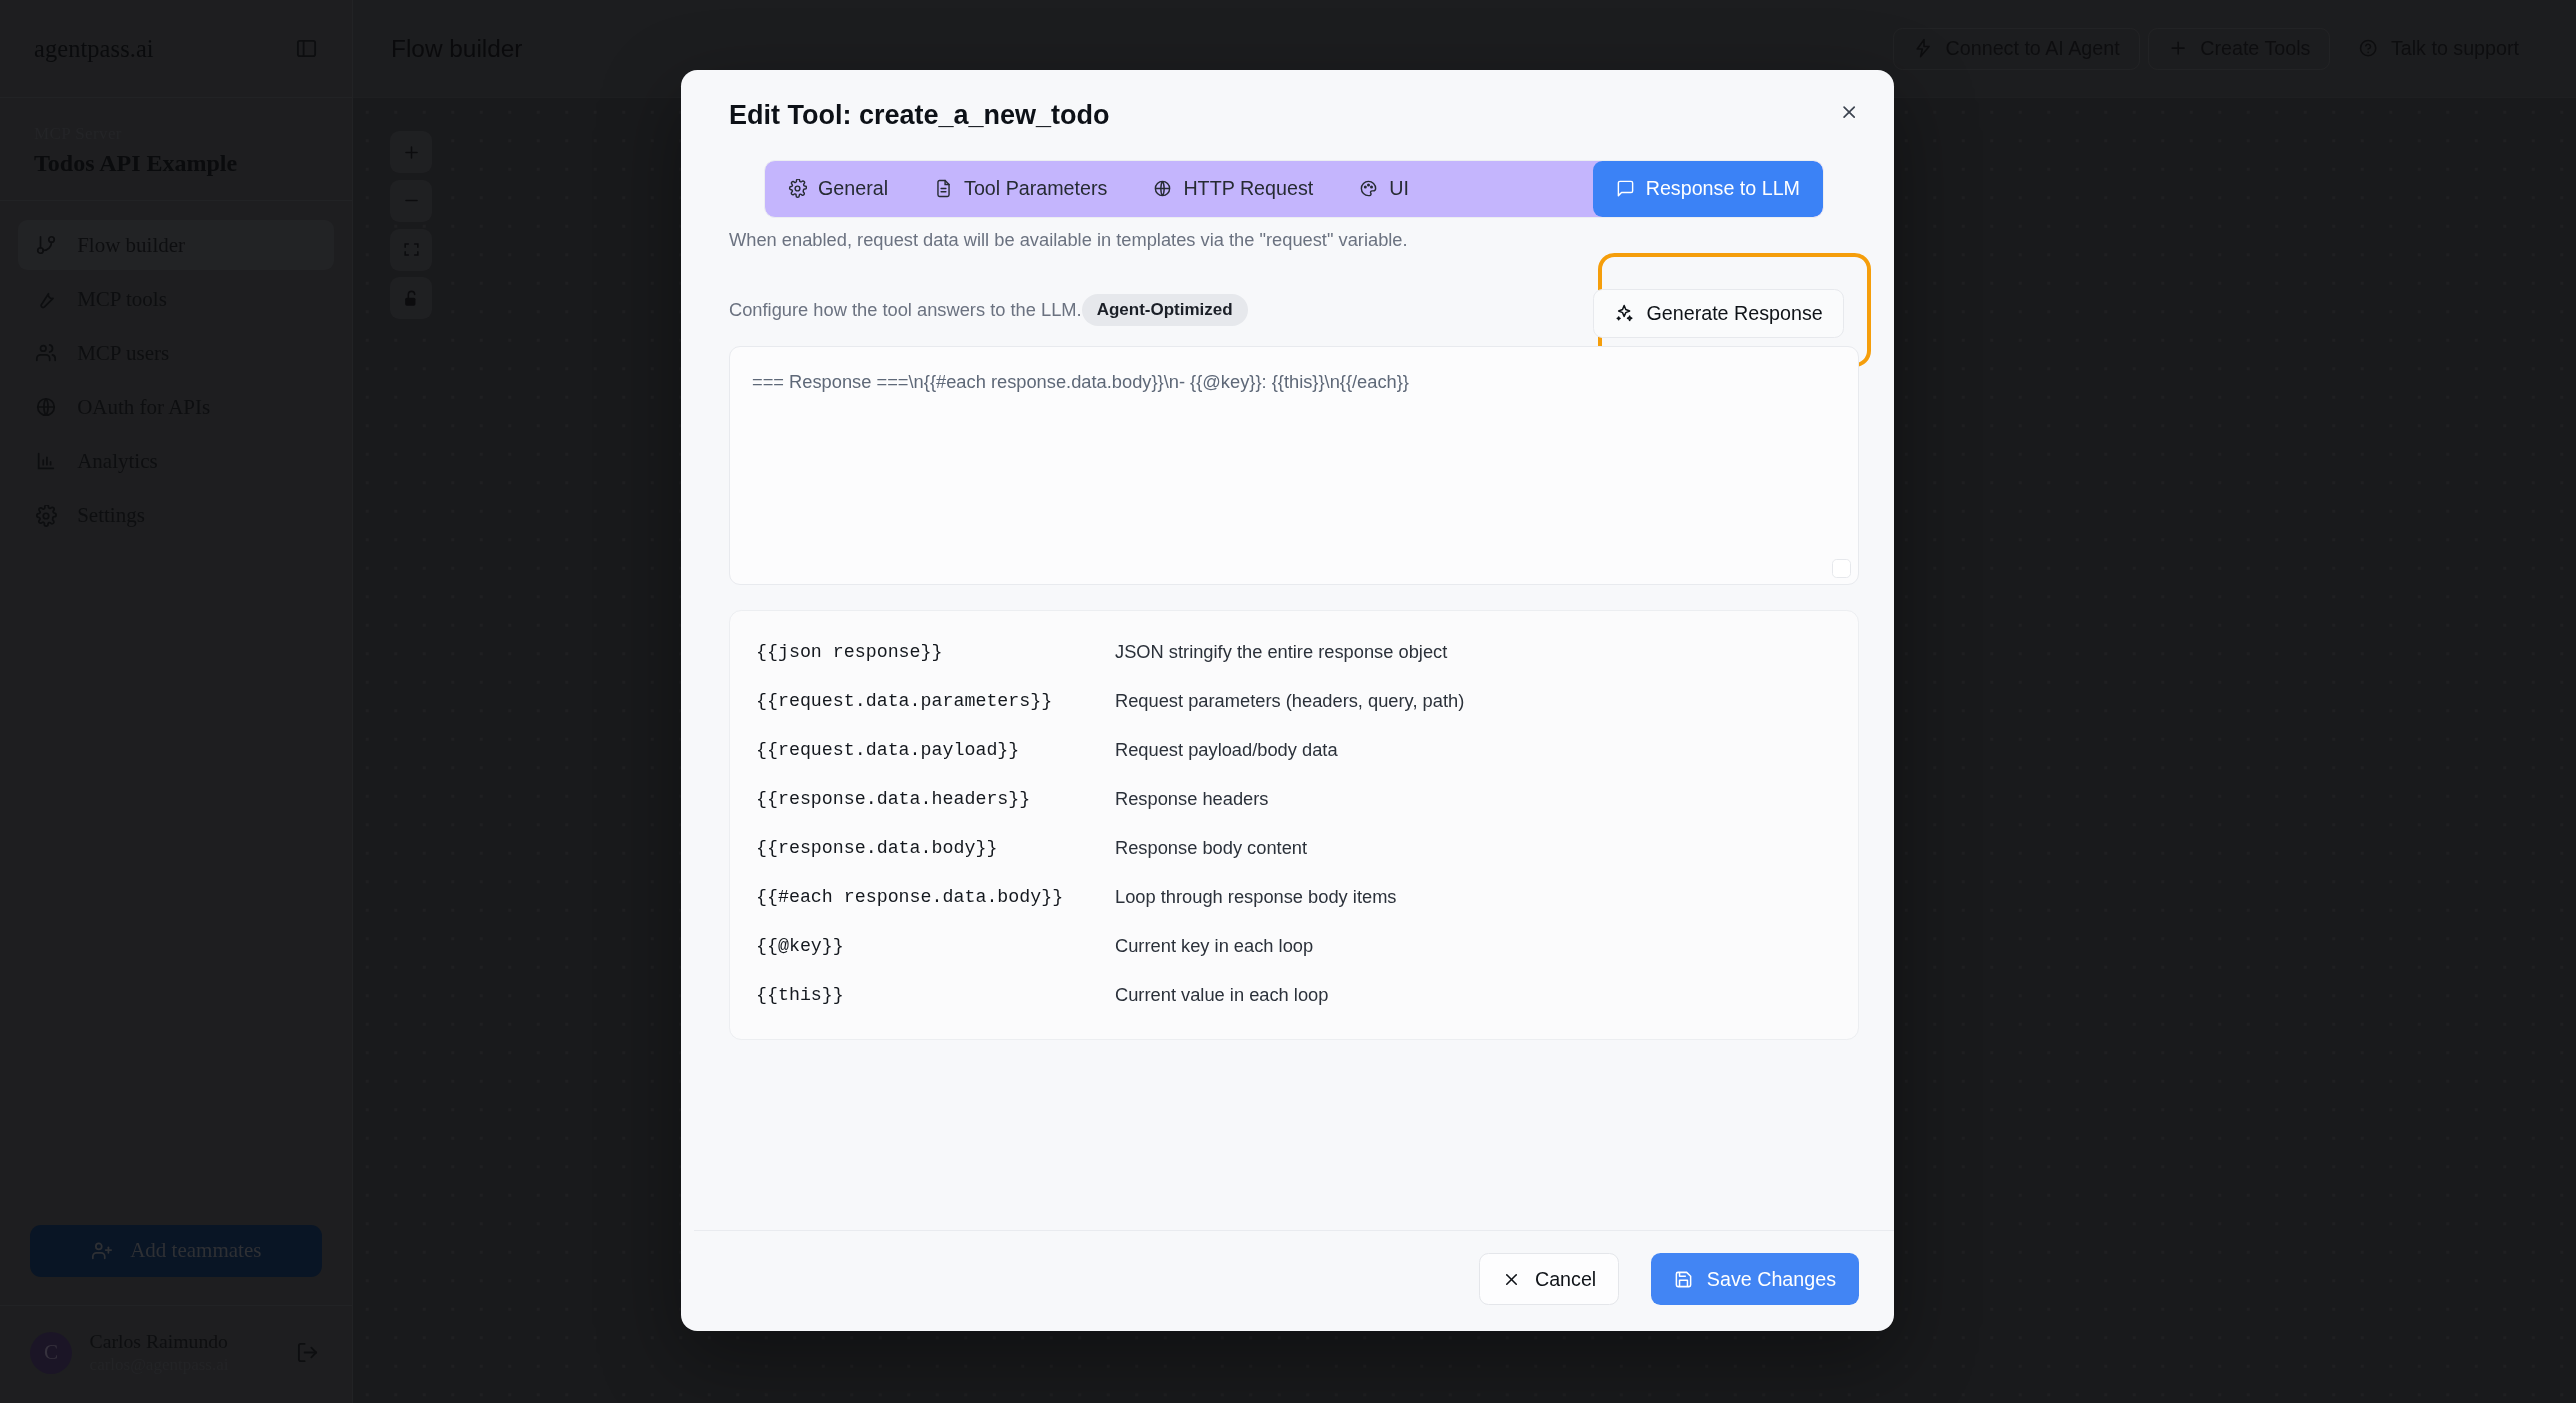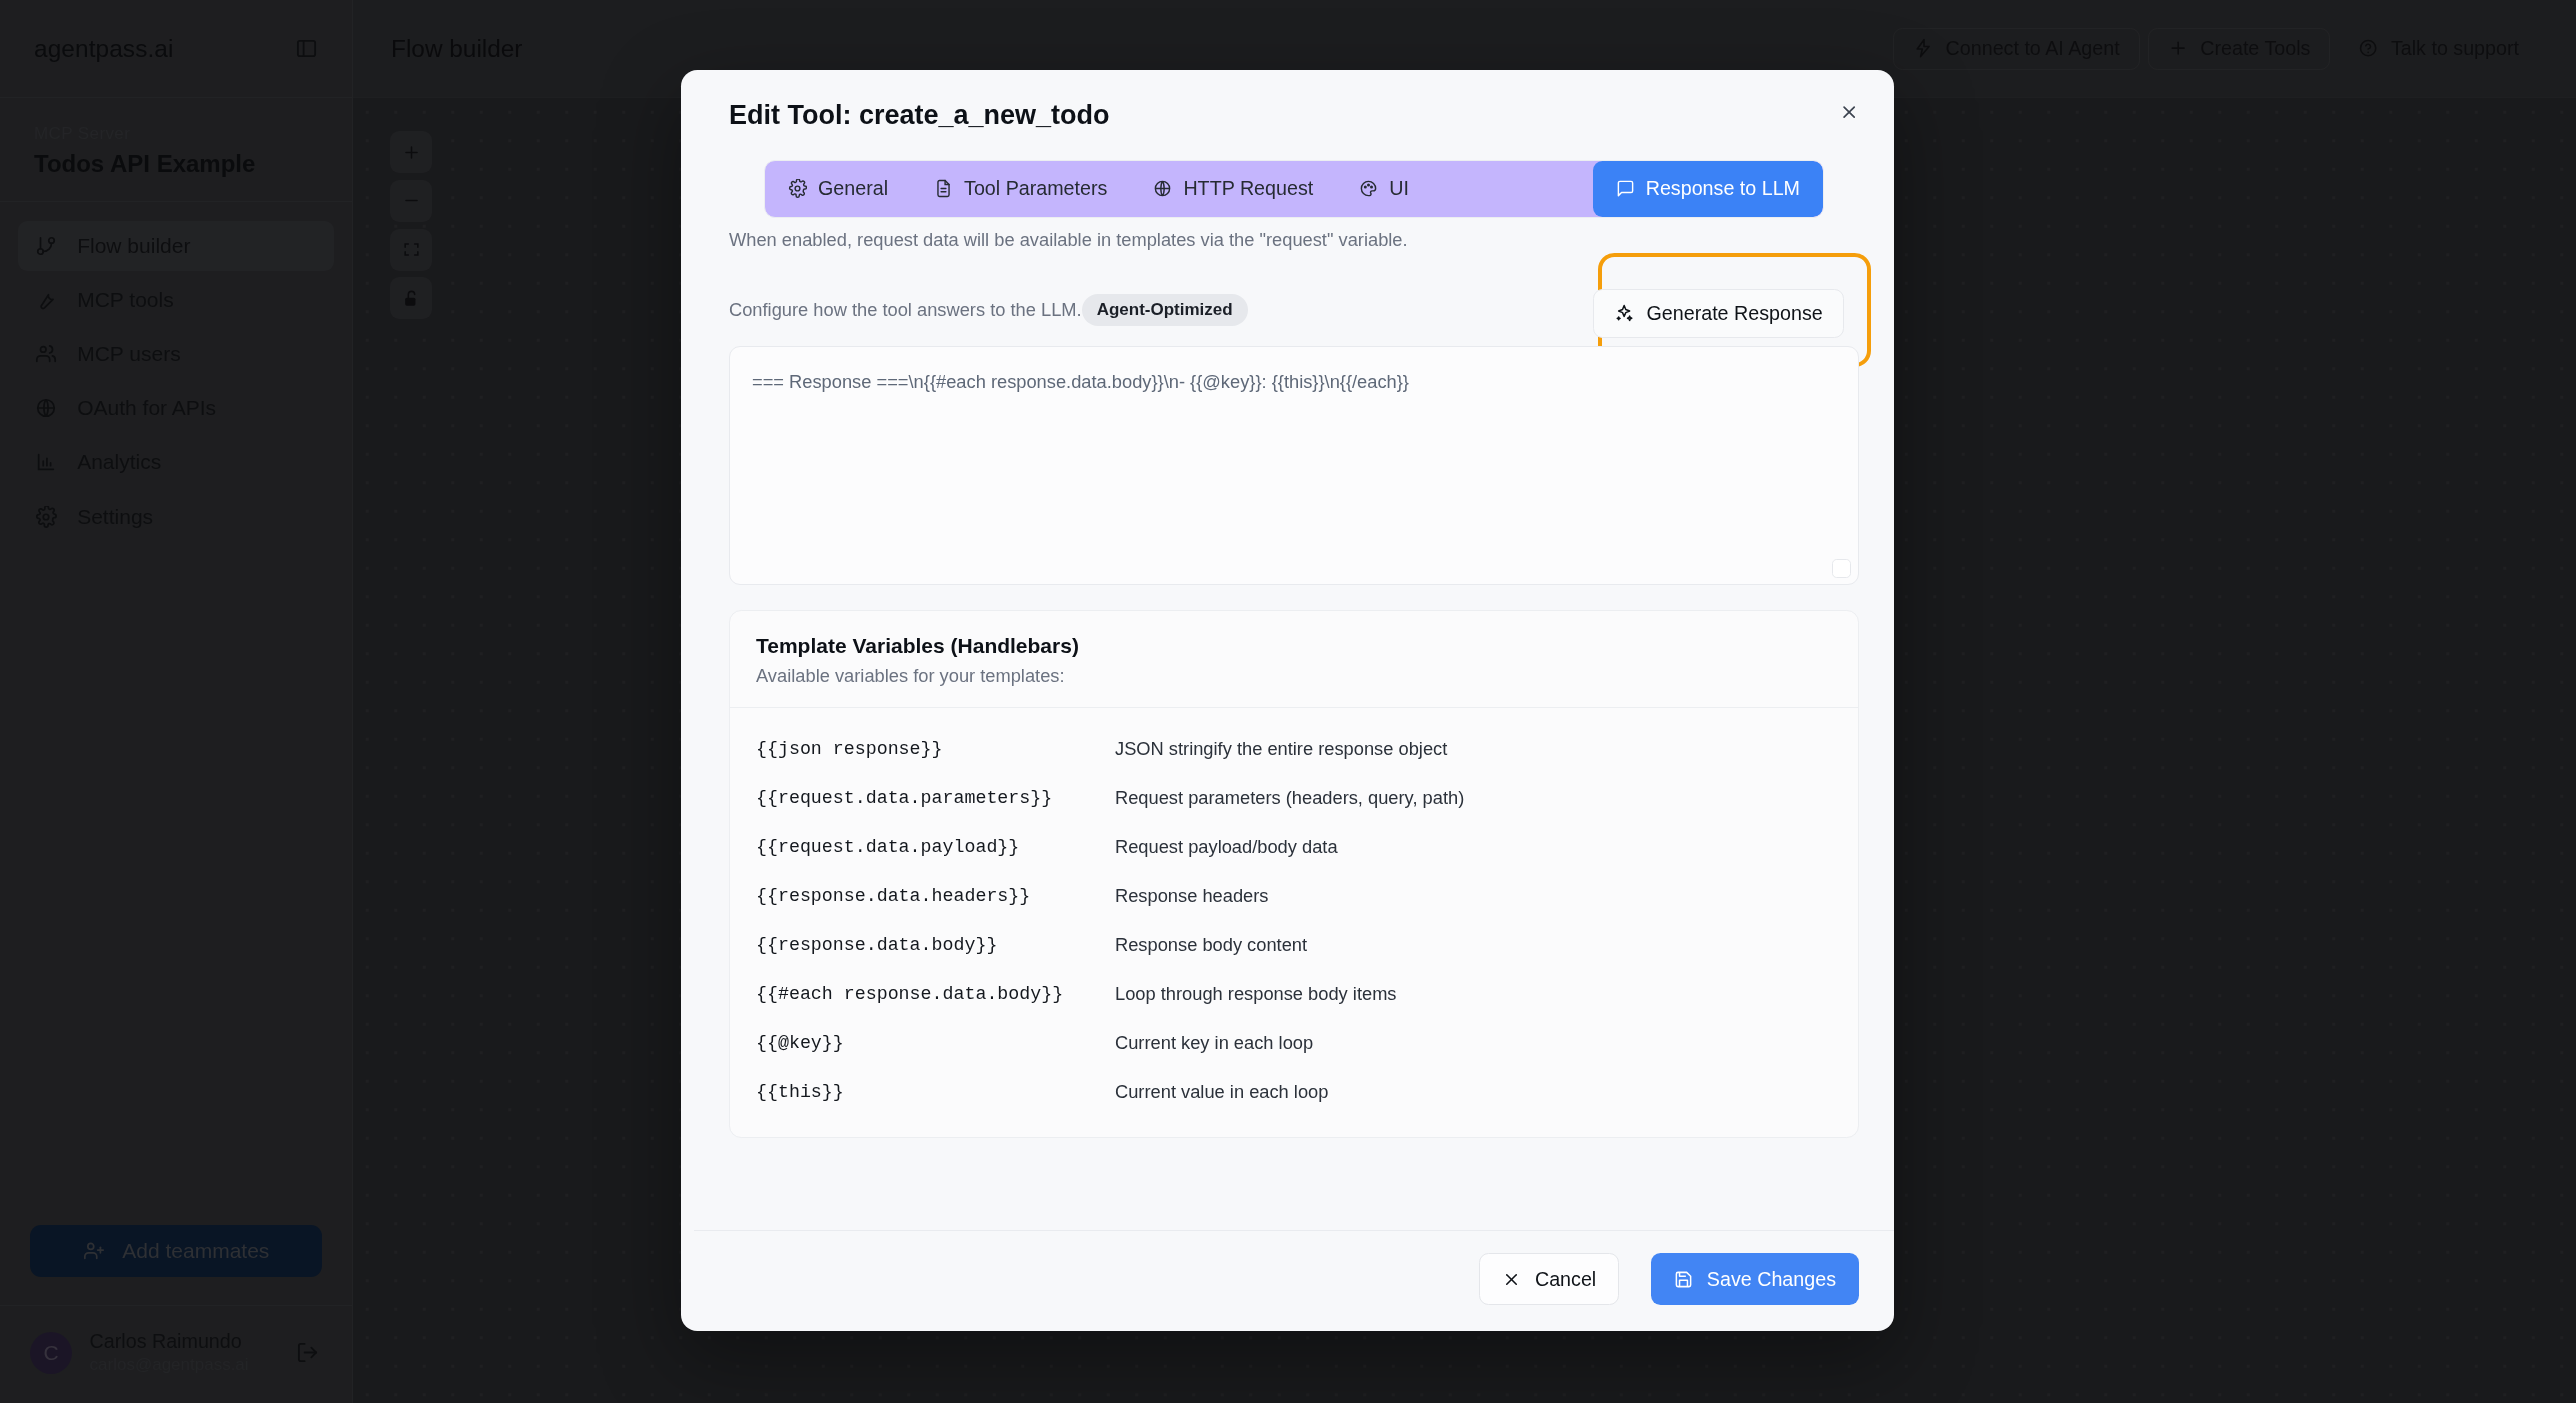--- a/index.html
+++ b/index.html
@@ -10,21 +10,21 @@
   }
   #app { position: relative; width: 2576px; height: 1403px; }
 
   
   #app-layer { position: absolute; inset: 0; display: flex; }
 
   
   .sidebar {
     width: 353px; height: 1403px; flex: 0 0 353px;
     background: #323336; border-right: 0.7px solid #3a3b3e;
-    display: flex; flex-direction: column;
+    display: flex; flex-direction: column; font-family: Liberation Serif, serif;
   }
   .sb-top {
     height: 98px; display: flex; align-items: center; justify-content: space-between;
     padding: 0 31px 0 34px; border-bottom: 0.7px solid #3a3b3e;
   }
   .brand { font-size: 24.4px; color: #121316; letter-spacing: 0.1px; }
   .panel-toggle-icon { width: 30px; height: 30px; display: flex; align-items: center; justify-content: center; }
   .sb-server { padding: 26px 34px 23px; border-bottom: 0.7px solid #3a3b3e; }
   .sb-server-label { font-size: 17px; color: #3c3d41; letter-spacing: 0.4px; margin-bottom: 6.1px; }
   .sb-server-name { font-size: 24px; font-weight: 700; color: #121316; }
@@ -463,24 +463,20 @@
           <span class="lbl">Generate Response</span>
         </div>
       </div>
 
       <div class="textarea">
         <span>=== Response ===\n{{#each response.data.body}}\n- {{@key}}: {{this}}\n{{/each}}</span>
         <div class="resize-handle"></div>
       </div>
 
       <div class="tv-card">
-        <div class="tv-head">
-          <div class="tv-title">Template Variables (Handlebars)</div>
-          <div class="tv-sub">Available variables for your templates:</div>
-        </div>
         <div class="tv-list">
           <div class="tv-row">
             <div class="tv-key">{{json response}}</div>
             <div class="tv-desc">JSON stringify the entire response object</div>
           </div>
           <div class="tv-row">
             <div class="tv-key">{{request.data.parameters}}</div>
             <div class="tv-desc">Request parameters (headers, query, path)</div>
           </div>
           <div class="tv-row">

